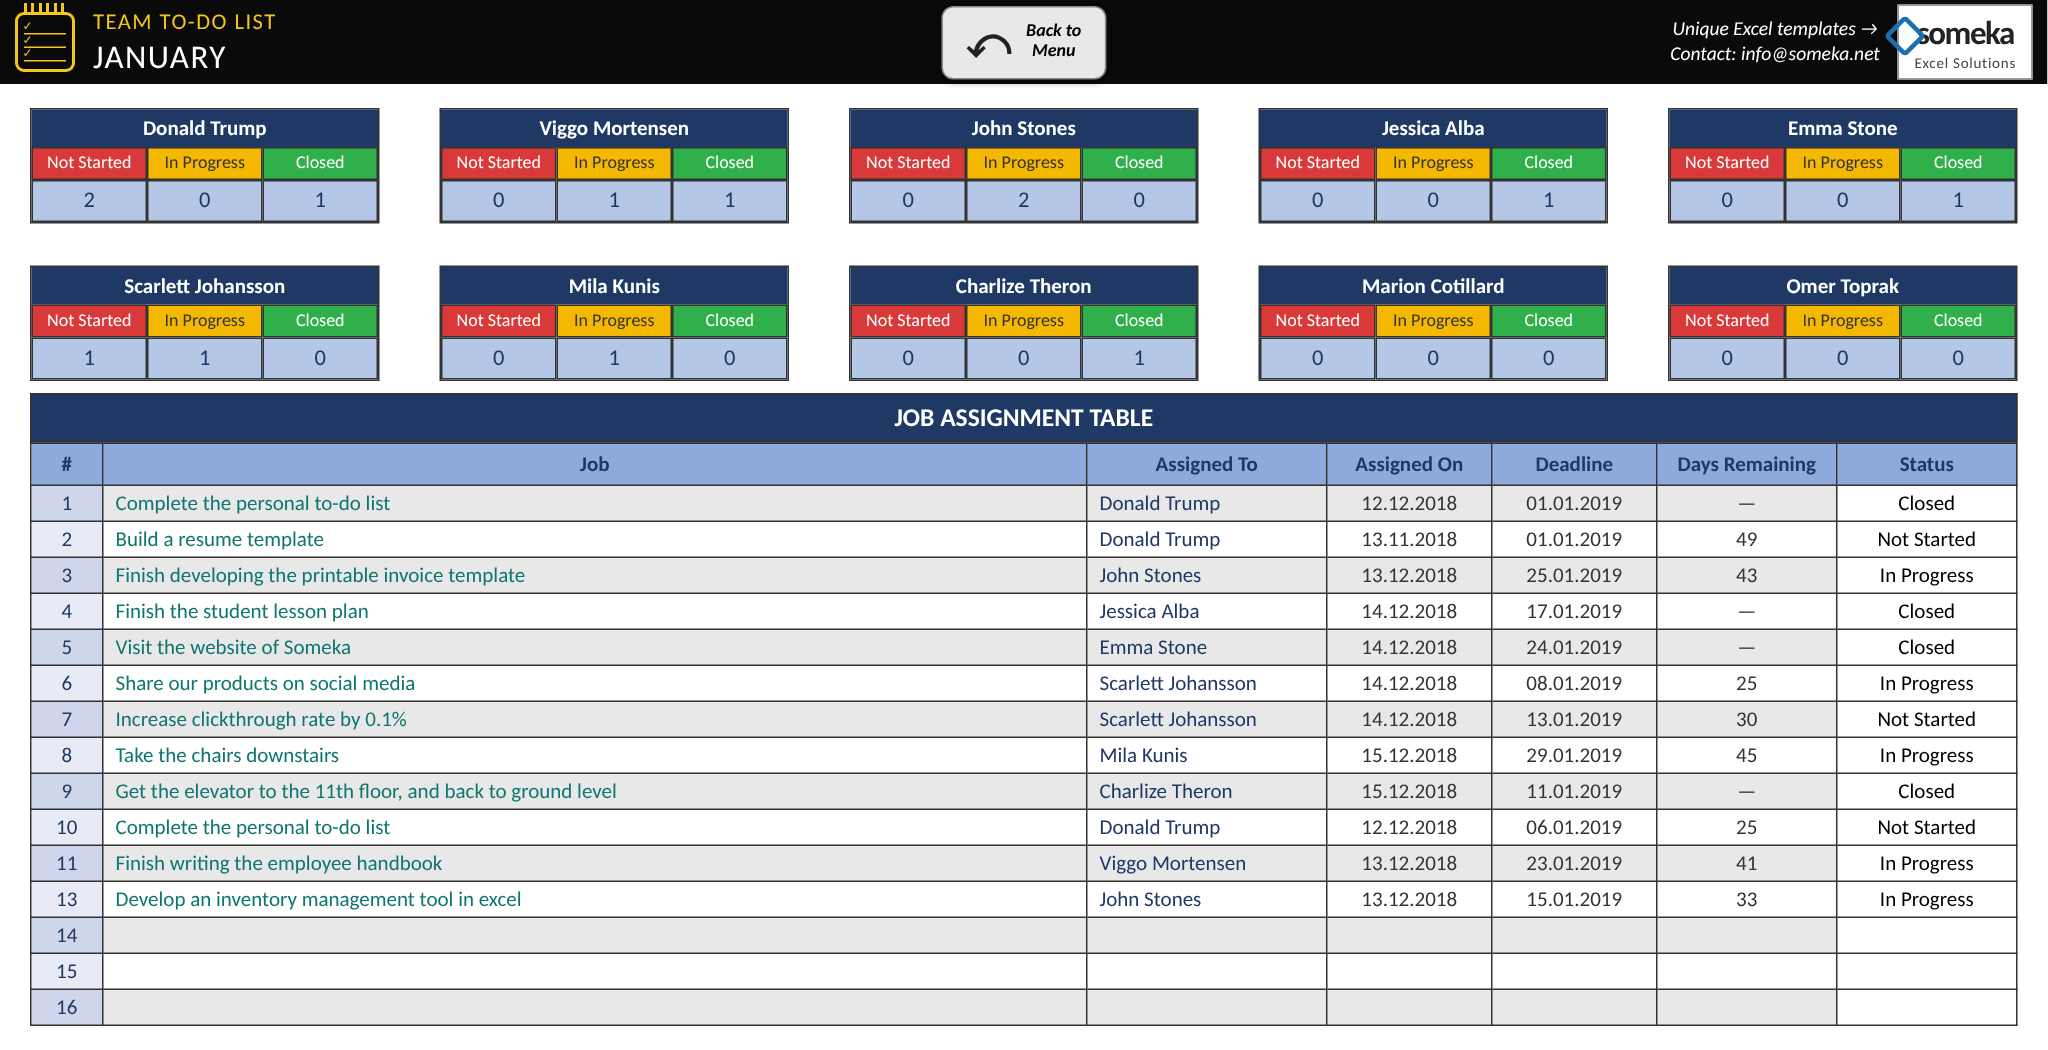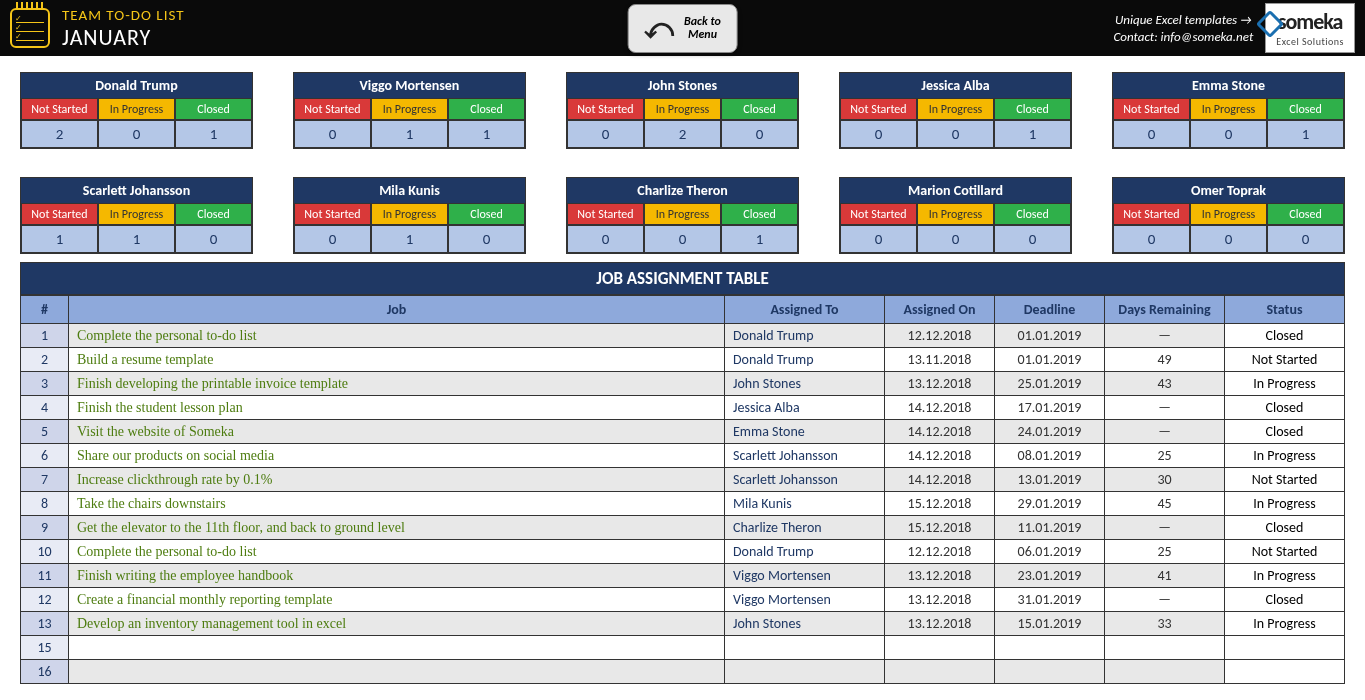--- a/index.html
+++ b/index.html
@@ -37,21 +37,21 @@
   .main-table-wrap { padding: 0 20px 10px; }
   .table-title { background: #1f3864; color: #fff; font-weight: bold; text-align: center; padding: 5px; font-size: 17px; border: 1px solid #333; }
   .job-table { width: 100%; border-collapse: collapse; }
   .job-table th { background: #8ea9db; color: #1f3864; font-weight: bold; padding: 5px 8px; border: 1px solid #333; font-size: 14px; }
   .job-table th.job-col { text-align: center; }
   .job-table td { border: 1px solid #333; padding: 3px 8px; font-size: 14px; }
   .job-table tbody tr:nth-child(odd) { background: #e8e8e8; }
   .job-table tbody tr:nth-child(even) { background: #fff; }
   .col-num { width: 48px; text-align: center; color: #1f3864; background: #cfd5ea !important; }
   .job-table tbody tr:nth-child(even) .col-num { background: #e8ebf5 !important; }
-  .col-job { color: #4d7c0f; font-family: Liberation Serif, serif; }
+  .col-job { color: #0f766e; }
   .col-assigned { color: #1f3864; width: 160px; }
   .col-date { text-align: center; color: #333; width: 110px; }
   .col-days { text-align: center; color: #333; width: 120px; }
   .col-status { text-align: center; color: #000; width: 120px; background: #fff !important; }
 </style>
 </head>
 <body>
 
 <div class="header-bar">
   <div class="logo-icon">
@@ -318,38 +318,38 @@
         <tr>
           <td class="col-num">11</td>
           <td class="col-job">Finish writing the employee handbook</td>
           <td class="col-assigned">Viggo Mortensen</td>
           <td class="col-date">13.12.2018</td>
           <td class="col-date">23.01.2019</td>
           <td class="col-days">41</td>
           <td class="col-status">In Progress</td>
         </tr>
         <tr>
-          <td class="col-num">12</td>
-          <td class="col-job">Create a financial monthly reporting template</td>
-          <td class="col-assigned">Viggo Mortensen</td>
-          <td class="col-date">13.12.2018</td>
-          <td class="col-date">31.01.2019</td>
-          <td class="col-days">—</td>
-          <td class="col-status">Closed</td>
-        </tr>
-        <tr>
           <td class="col-num">13</td>
           <td class="col-job">Develop an inventory management tool in excel</td>
           <td class="col-assigned">John Stones</td>
           <td class="col-date">13.12.2018</td>
           <td class="col-date">15.01.2019</td>
           <td class="col-days">33</td>
           <td class="col-status">In Progress</td>
         </tr>
         <tr>
+          <td class="col-num">14</td>
+          <td class="col-job"></td>
+          <td class="col-assigned"></td>
+          <td class="col-date"></td>
+          <td class="col-date"></td>
+          <td class="col-days"></td>
+          <td class="col-status"></td>
+        </tr>
+        <tr>
           <td class="col-num">15</td>
           <td class="col-job"></td>
           <td class="col-assigned"></td>
           <td class="col-date"></td>
           <td class="col-date"></td>
           <td class="col-days"></td>
           <td class="col-status"></td>
         </tr>
         <tr>
           <td class="col-num">16</td>

